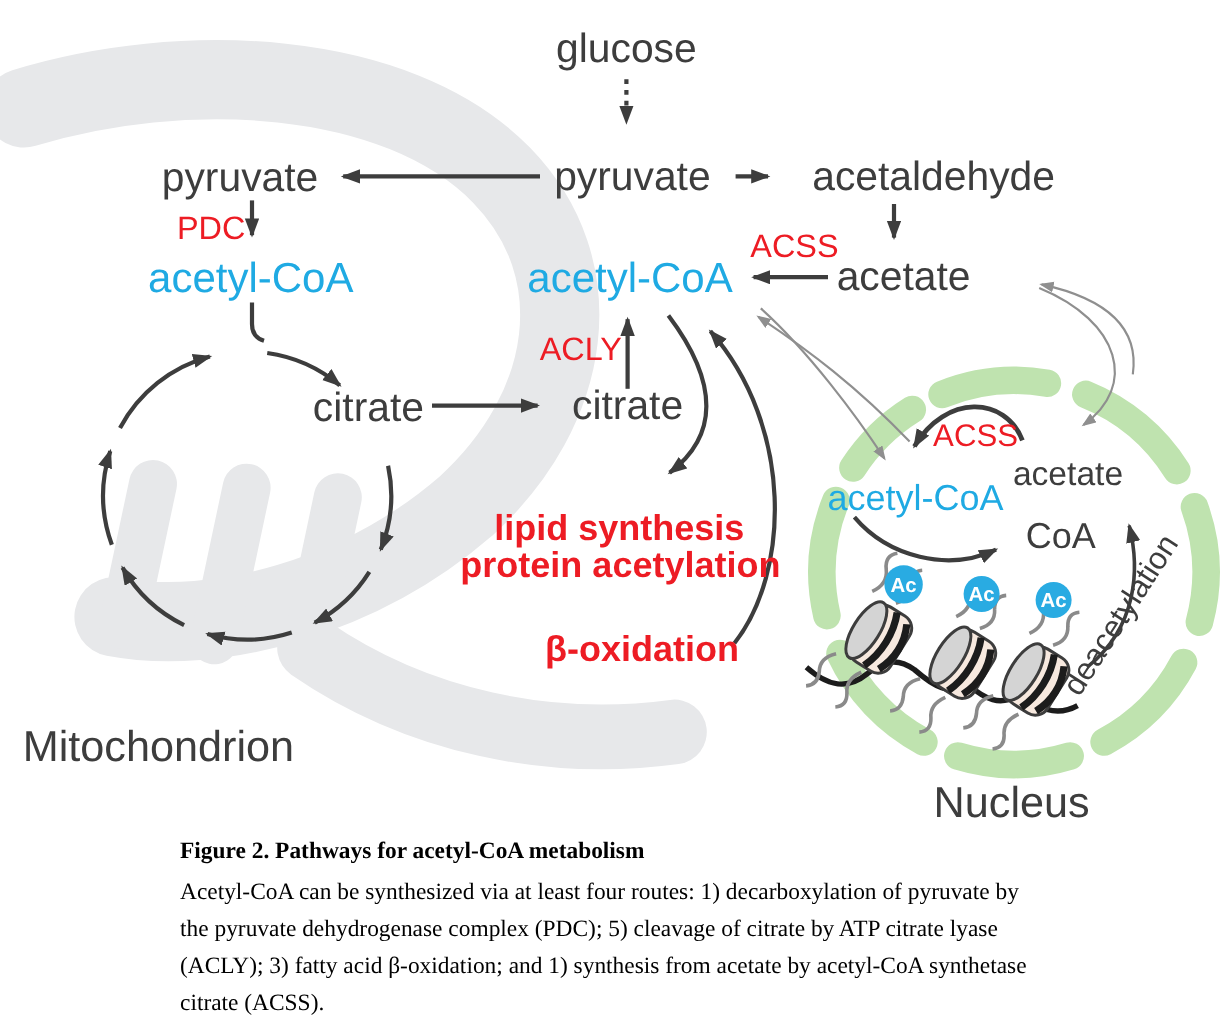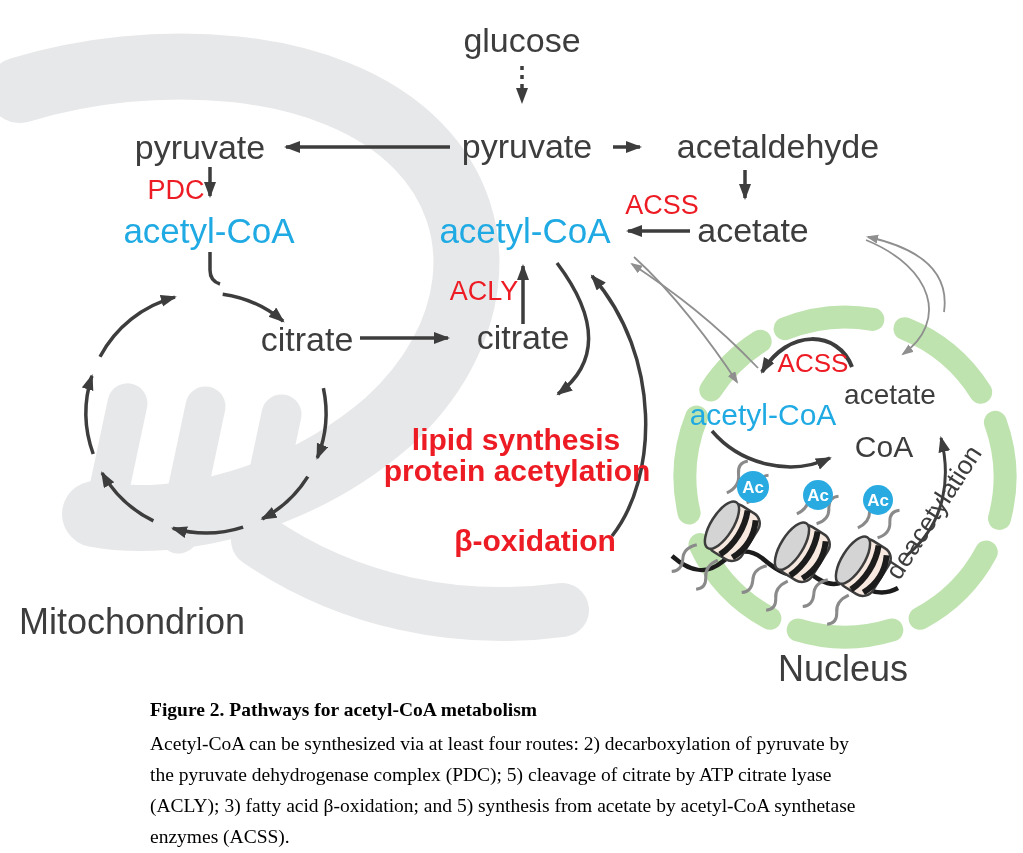--- a/index.html
+++ b/index.html
@@ -171,19 +171,19 @@
   <text class="t26 red" x="813" y="372" text-anchor="middle">ACSS</text>
   <text class="t28" x="890" y="404" text-anchor="middle">acetate</text>
   <text class="t30 cyan" x="763" y="425" text-anchor="middle">acetyl-CoA</text>
   <text class="t30" x="884" y="457" text-anchor="middle">CoA</text>
   <text class="t26" transform="translate(941,517) rotate(-57)" text-anchor="middle">deacetylation</text>
 </svg>
 
 
 <div class="caption">
   <div class="cap-title">Figure 2. Pathways for acetyl-CoA metabolism</div>
-  <div class="cap-line">Acetyl-CoA can be synthesized via at least four routes: 2) decarboxylation of pyruvate by</div>
+  <div class="cap-line">Acetyl-CoA can be synthesized via at least four routes: 1) decarboxylation of pyruvate by</div>
   <div class="cap-line">the pyruvate dehydrogenase complex (PDC); 5) cleavage of citrate by ATP citrate lyase</div>
-  <div class="cap-line">(ACLY); 3) fatty acid β-oxidation; and 5) synthesis from acetate by acetyl-CoA synthetase</div>
-  <div class="cap-line">enzymes (ACSS).</div>
+  <div class="cap-line">(ACLY); 3) fatty acid β-oxidation; and 1) synthesis from acetate by acetyl-CoA synthetase</div>
+  <div class="cap-line">citrate (ACSS).</div>
 </div>
 
 </div>
 
 </body></html>

